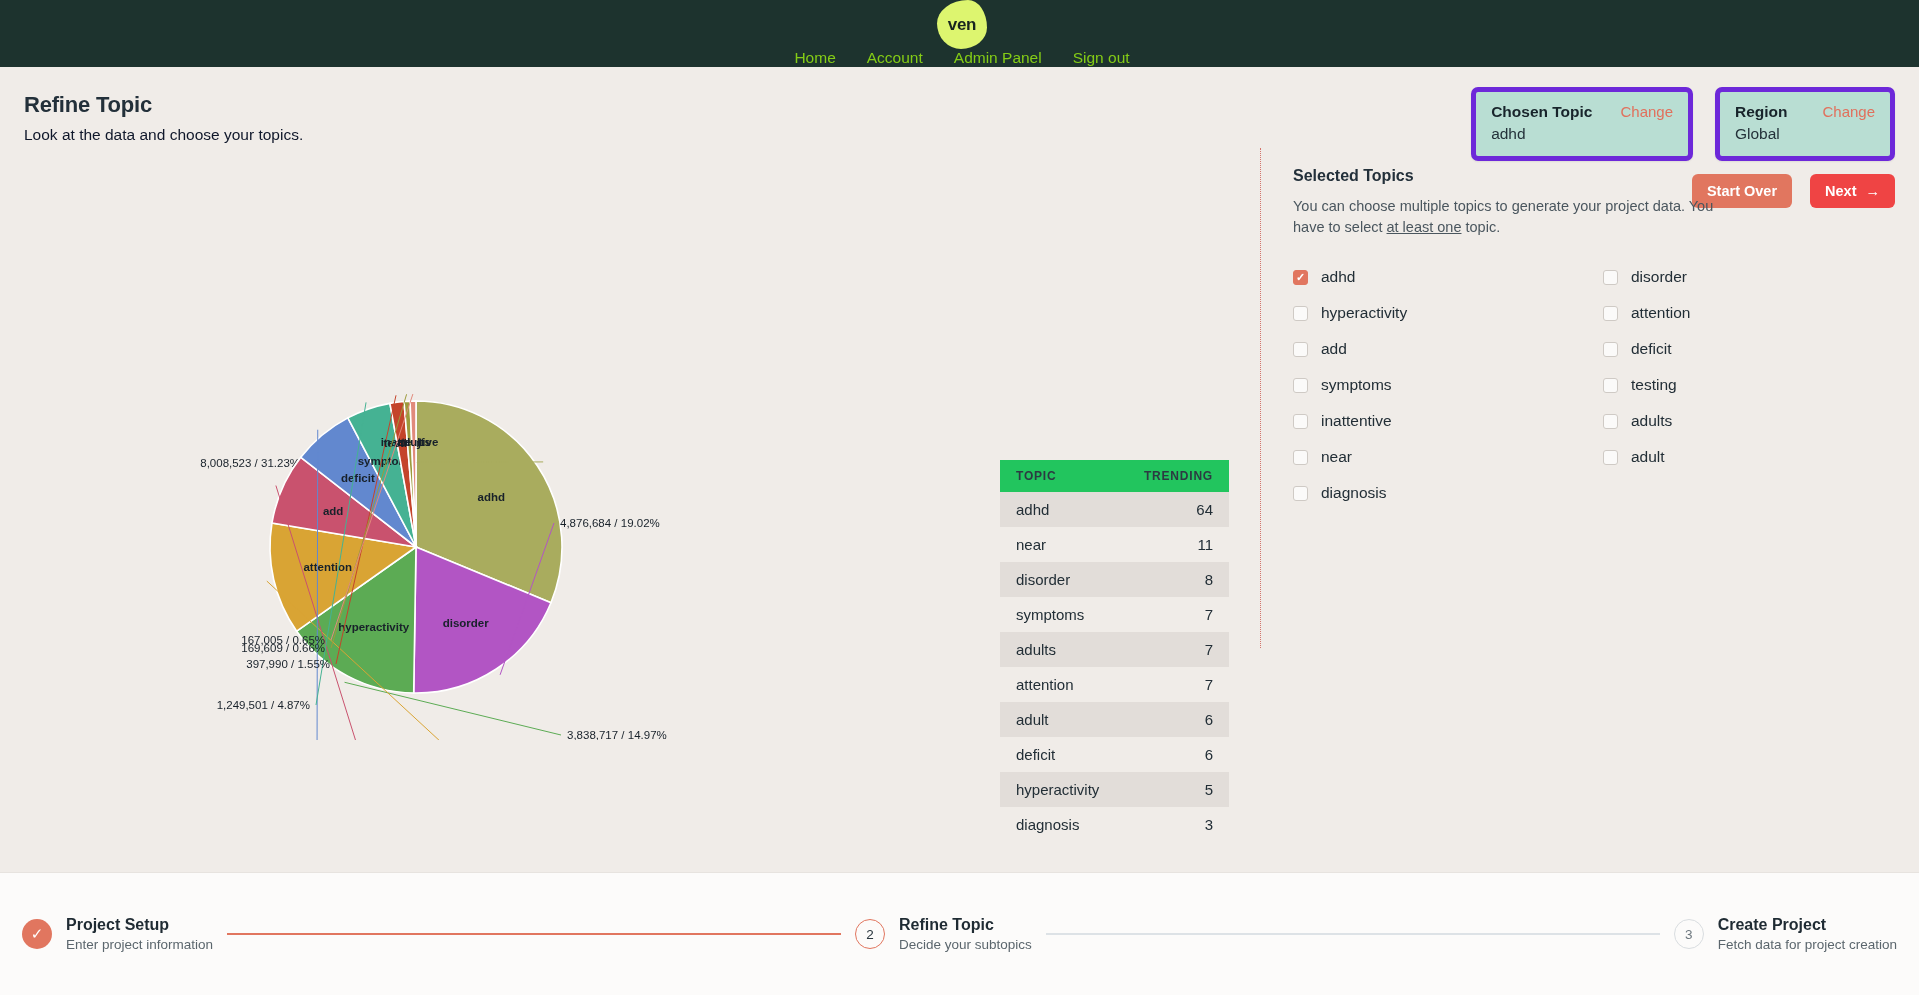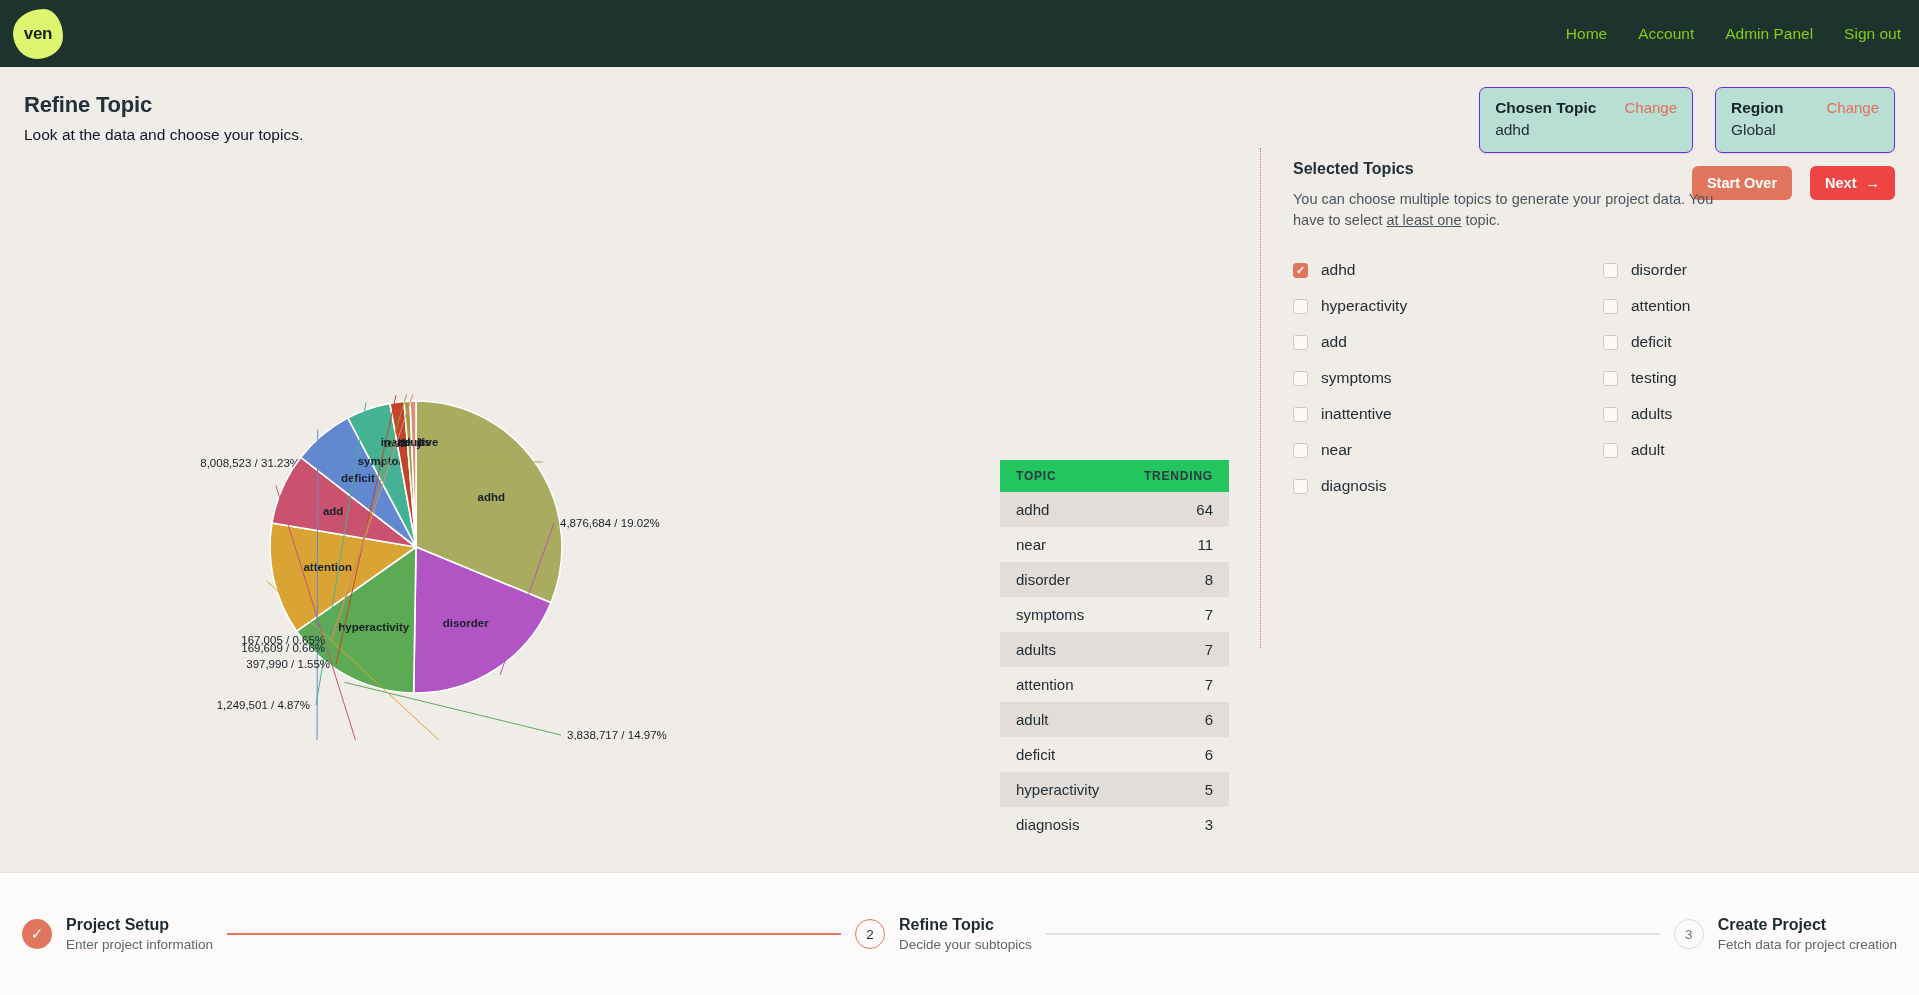--- a/index.html
+++ b/index.html
@@ -8,21 +8,22 @@
     background: #f0ece8;
     font-family: "Liberation Sans", sans-serif;
     color: #23303a;
     overflow: hidden;
   }
 
   
   .topbar {
     height: 67px; background: #1d332e;
     display: flex; align-items: center; justify-content: space-between;
-    padding: 0 18px 0 13px;
+    padding: 0 8px 0 13px;
+    flex-direction: column;
   }
   .logo-wrap { width: 50px; height: 50px; position: relative; }
   .logo-blob {
     position: absolute; inset: 0;
     background: #ddf56f;
     border-radius: 62% 38% 52% 48% / 48% 56% 44% 52%;
     display: flex; align-items: center; justify-content: center;
   }
   .logo-text {
     font-size: 17px; font-weight: 700; color: #18241f;
@@ -40,21 +41,21 @@
   }
   .page-title { font-size: 22px; font-weight: 700; letter-spacing: -0.2px; }
   .page-sub { font-size: 15.5px; color: #0f172a; margin-top: 8px; }
 
   .head-right {
     position: absolute; top: 20px; right: 24px;
     display: flex; flex-direction: column; align-items: flex-end;
   }
   .cards { display: flex; gap: 22px; }
   .info-card {
-    background: #b9ded3; border: 1px solid #6d28d9; border-radius: 7px;
+    background: #b9ded3; border: 5px solid #6d28d9; border-radius: 7px;
     padding: 11px 15px 13px 15px; min-width: 180px;
     box-shadow: 0 1px 2px rgba(0,0,0,.07);
   }
   .info-card-top {
     display: flex; align-items: baseline; gap: 28px;
     justify-content: space-between;
   }
   .info-card-label { font-size: 15.5px; font-weight: 700; color: #18242b; }
   .info-card-change {
     font-size: 15px; color: #e1705c; cursor: pointer; font-weight: 500;
@@ -102,21 +103,21 @@
   .topic-table tr.even td { background: #f0ece8; }
 
   
   .v-divider {
     position: absolute; left: 1260px; top: 4px; width: 1px; height: 500px;
     border-left: 1px dotted #d4746b;
   }
 
   
   .selected {
-    position: absolute; left: 1293px; top: 8px; width: 600px;
+    position: absolute; left: 1293px; top: 15px; width: 600px;
   }
   .sel-title { font-size: 16px; font-weight: 700; margin-top: 8px; }
   .sel-desc {
     font-size: 14.5px; color: #4a565e; margin-top: 11px;
     line-height: 1.42; width: 455px;
   }
   .sel-desc u { text-decoration: underline; }
   .check-grid {
     margin-top: 22px;
     display: grid; grid-template-columns: 310px 310px;

